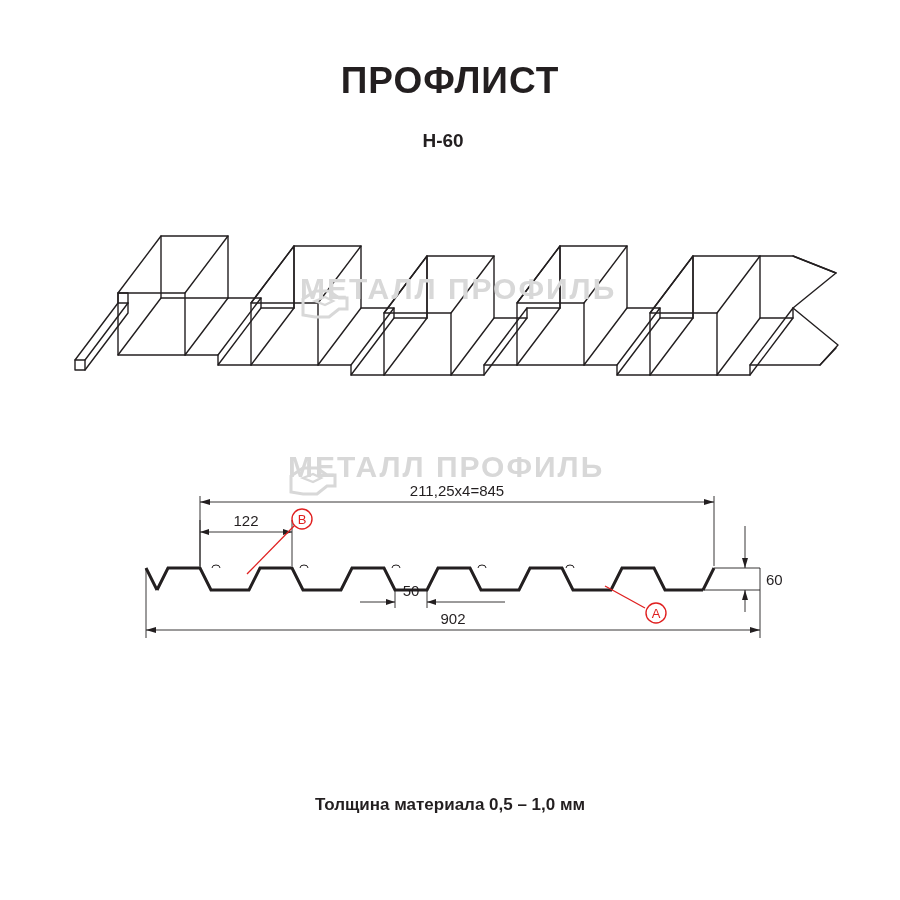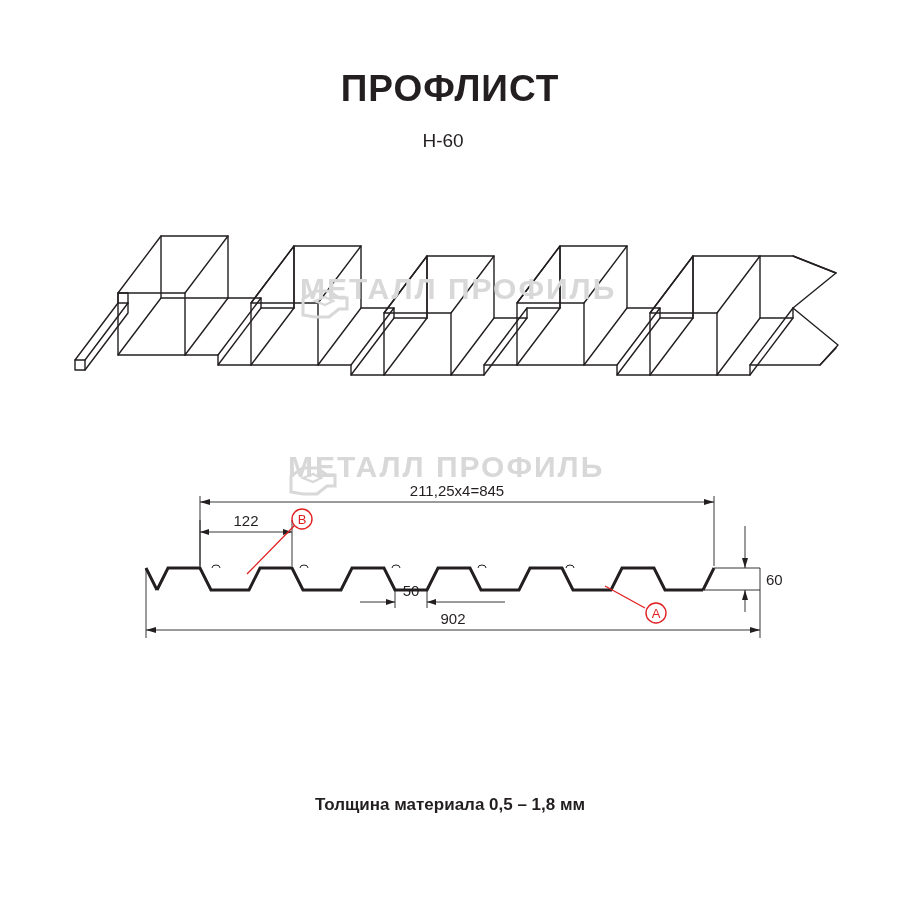--- a/index.html
+++ b/index.html
@@ -24,30 +24,29 @@
   .title {
     position: absolute;
     top: 60px;
     left: 0;
     width: 900px;
     text-align: center;
     font-size: 37px;
     font-weight: bold;
     letter-spacing: 1px;
     color: #231f20;
-    margin-top: 8px;
   }
   .subtitle {
     position: absolute;
     top: 130px;
     left: 0;
     width: 886px;
     text-align: center;
     font-size: 19px;
-    font-weight: normal;
+    font-weight: bold;
     color: #231f20;
   }
   .footer {
     position: absolute;
     top: 795px;
     left: 0;
     width: 900px;
     text-align: center;
     font-size: 17px;
     font-weight: bold;
@@ -229,14 +228,14 @@
     <path d="M20,16 L30,12 L38,16 L30,20 Z" fill="none" stroke="#d8d8d8" stroke-width="2.4"></path>
   </svg>
   <div class="wm wm1">МЕТАЛЛ ПРОФИЛЬ</div>
 
   <svg class="wm-logo" style="top:462px; left:283px;" width="60" height="46" viewBox="0 0 60 46">
     <path d="M8,30 L8,14 L20,6 L34,6 L44,13 L52,13 L52,24 L44,24 L34,32 L20,32 Z" fill="none" stroke="#d8d8d8" stroke-width="3"></path>
     <path d="M20,16 L30,12 L38,16 L30,20 Z" fill="none" stroke="#d8d8d8" stroke-width="2.4"></path>
   </svg>
   <div class="wm wm2">МЕТАЛЛ ПРОФИЛЬ</div>
 
-  <div class="footer">Толщина материала 0,5 – 1,8 мм</div>
+  <div class="footer">Толщина материала 0,5 – 1,0 мм</div>
 </div>
 
 </body></html>

